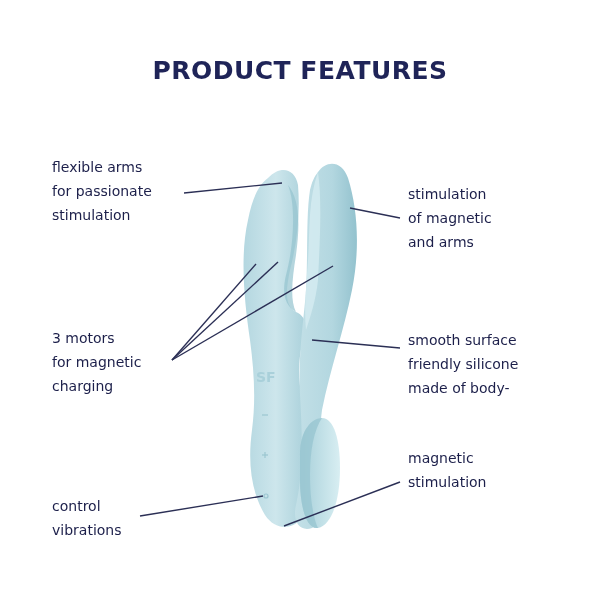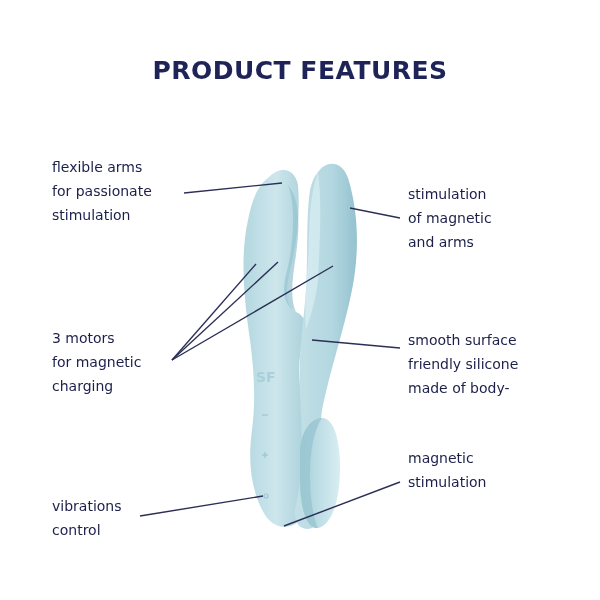--- a/index.html
+++ b/index.html
@@ -122,22 +122,22 @@
     <span>stimulation</span>
   </div>
 
   <div class="label" style="left:52px; top:326px;">
     <span>3 motors</span>
     <span>for magnetic</span>
     <span>charging</span>
   </div>
 
   <div class="label" style="left:52px; top:494px;">
+    <span>control</span>
     <span>vibrations</span>
-    <span>control</span>
   </div>
 
   <div class="label" style="left:408px; top:182px;">
     <span>stimulation</span>
     <span>of magnetic</span>
     <span>and arms</span>
   </div>
 
   <div class="label" style="left:408px; top:328px;">
     <span>smooth surface</span>

